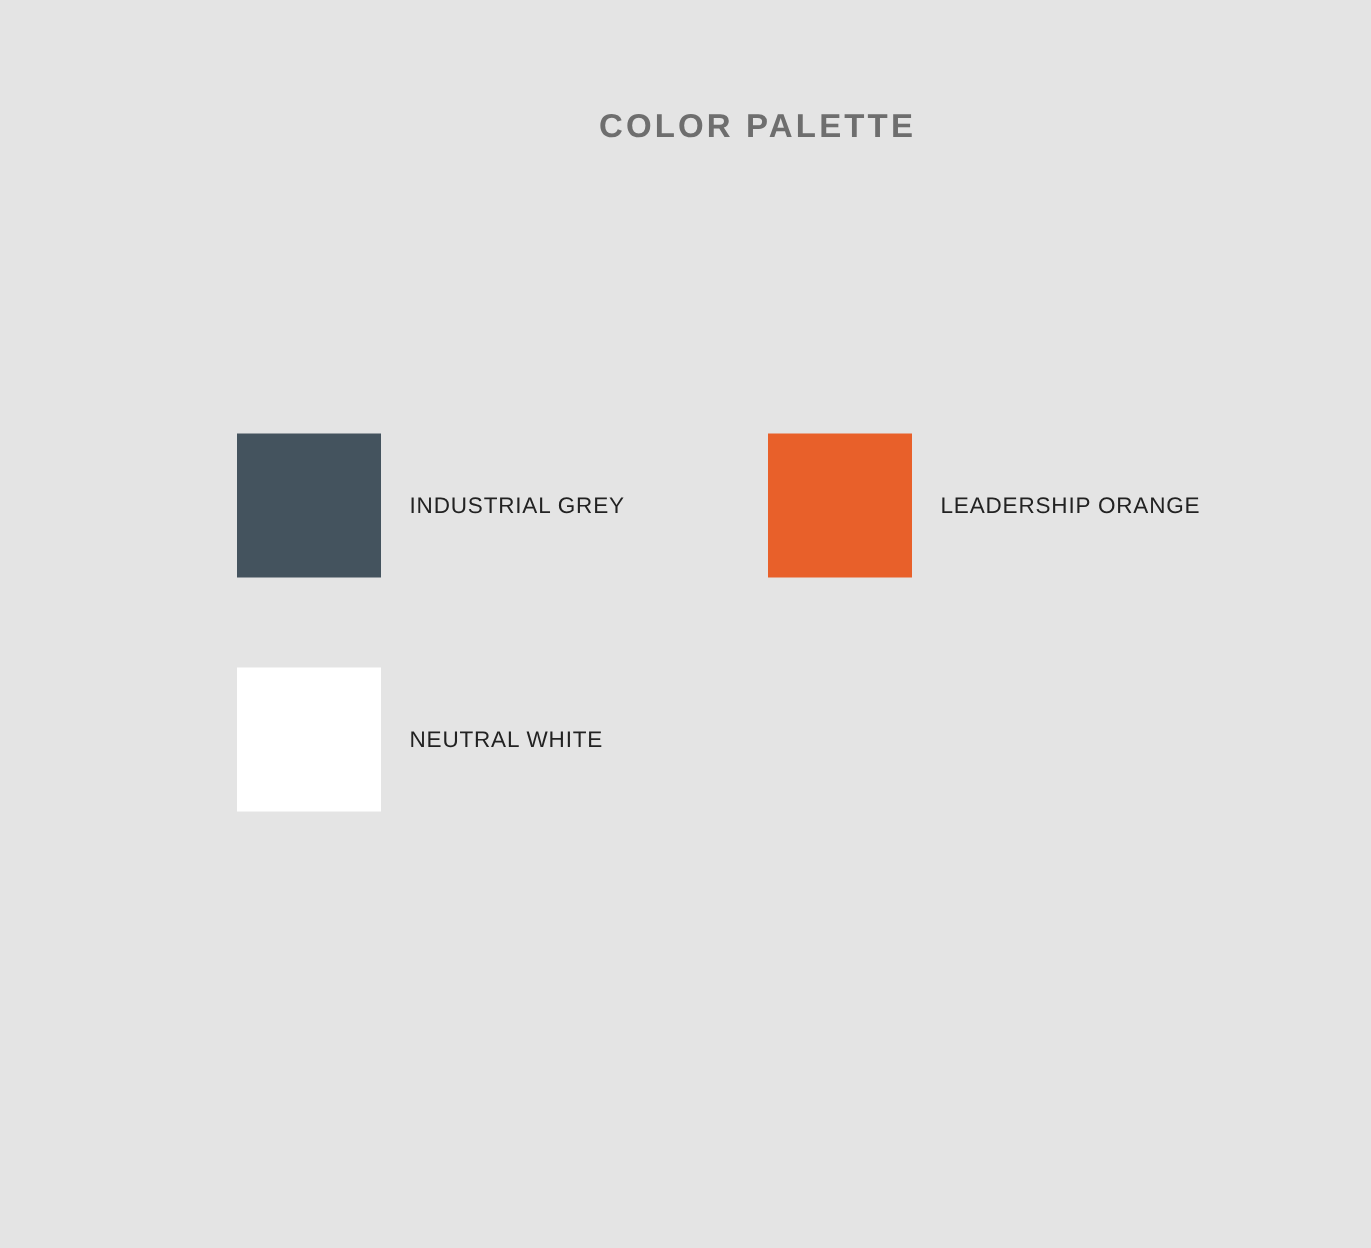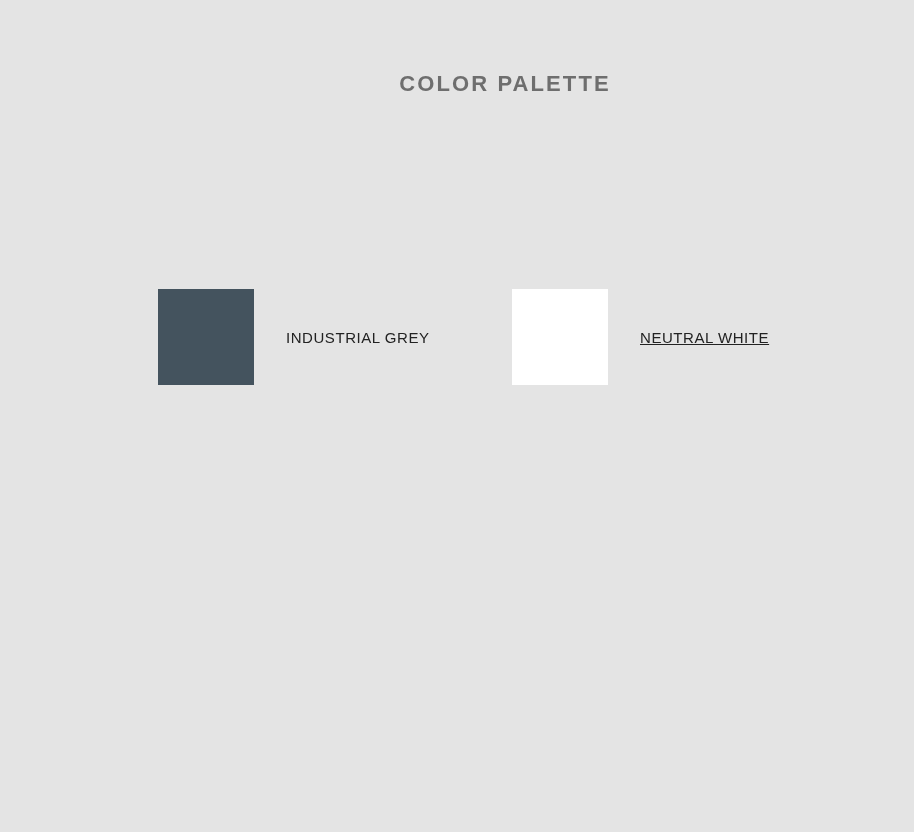--- a/index.html
+++ b/index.html
@@ -59,21 +59,21 @@
   }
 
   .swatch-chip {
     width: 96px;
     height: 96px;
     flex: 0 0 96px;
     box-sizing: border-box;
   }
 
   .swatch-label {
-    margin-left: 32px;
+    margin-left: 19px;
     font-size: 15px;
     color: #222222;
     letter-spacing: 0.55px;
     text-transform: uppercase;
     font-family: "Liberation Sans", sans-serif;
     white-space: nowrap;
     line-height: 1;
   }
 </style>
 </head>
@@ -84,20 +84,24 @@
   <div id="palette-title" style="color: rgb(110, 110, 110);">COLOR PALETTE</div>
 
   <div id="swatch-grid">
 
     <div class="swatch-entry">
       <div class="swatch-chip" style="background-color: rgb(68, 83, 94);"></div>
       <div class="swatch-label" style="color: rgb(34, 34, 34);">INDUSTRIAL GREY</div>
     </div>
 
 
+    <div class="swatch-entry">
+      <div class="swatch-chip" style="background-color: rgb(232, 96, 42);"></div>
+      <div class="swatch-label" style="color: rgb(34, 34, 34);">LEADERSHIP ORANGE</div>
+    </div>
 
     <div class="swatch-entry">
       <div class="swatch-chip" style="background-color: rgb(255, 255, 255);"></div>
-      <div class="swatch-label" style="color: rgb(34, 34, 34); text-decoration: underline;">NEUTRAL WHITE</div>
+      <div class="swatch-label" style="color: rgb(34, 34, 34);">NEUTRAL WHITE</div>
     </div>
 
   </div>
 </div>
 
 </body></html>

